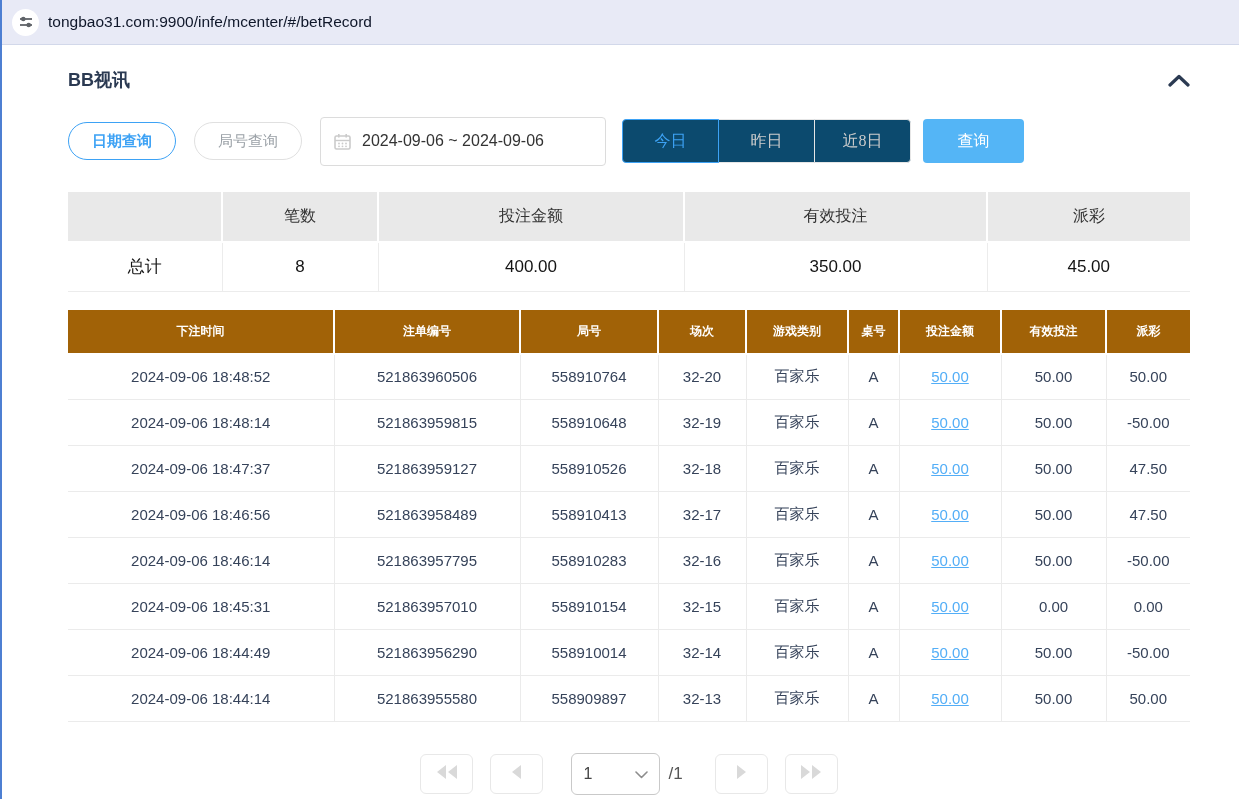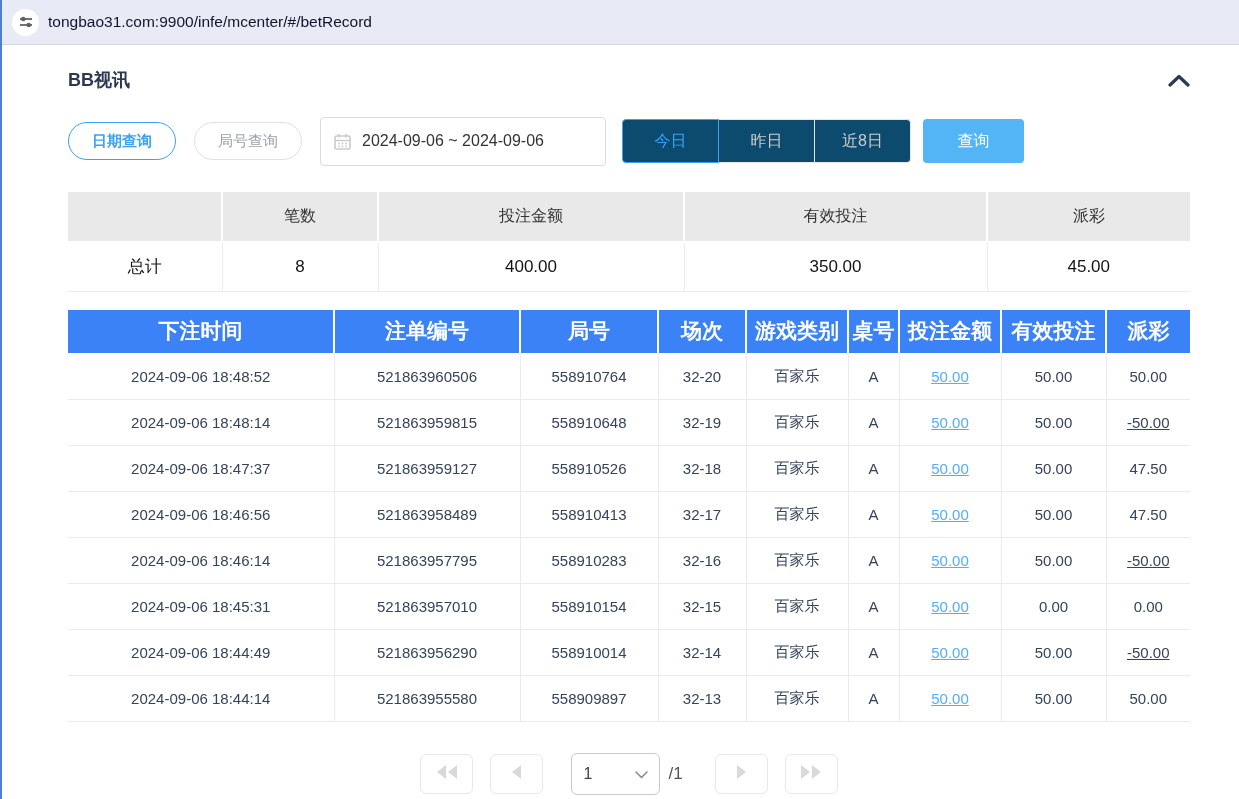--- a/index.html
+++ b/index.html
@@ -32,45 +32,45 @@
   .pill.active { border-color: #3da2f5; color: #3da2f5; font-weight: bold; }
   .date-input { width: 286px; height: 49px; border: 1px solid #dcdcdc; border-radius: 4px;
                 display: flex; align-items: center; padding: 0 13px; margin-right: 16px;
                 font-size: 16px; color: #333; cursor: pointer; background: #fff; }
   .date-input .cal { margin-right: 11px; display: flex; }
   .quick-group { display: flex; height: 44px; margin-right: 12px; }
   .qbtn { width: 97px; height: 44px; background: #0c4a6e; border: 1px solid #e6e6e6; color: #ccc;
           font-size: 16px; cursor: pointer; font-family: inherit; position: relative; }
   .qbtn + .qbtn { margin-left: -1px; text-align: center; }
   .qbtn:first-child { border-radius: 4px 0 0 4px; }
-  .qbtn:last-child { border-radius: 0 4px 4px 0; }
+  .qbtn:last-child { border-radius: 0 4px 4px 0; font-family: Liberation Serif, serif; }
   .qbtn.active { border: 1px solid #3da2f5; color: #3da2f5; z-index: 2; border-radius: 4px 0 0 4px; }
   .search-btn { width: 101px; height: 44px; background: #54b5f6; border: none; border-radius: 4px;
                 color: #fff; font-size: 16px; cursor: pointer; font-family: inherit; }
 
   
   table { border-collapse: collapse; table-layout: fixed; }
   .summary { margin-top: 28px; width: 1122px; }
   .summary th { background: #e9e9e9; height: 50px; font-size: 16px; font-weight: normal; color: #333;
                 border-right: 2px solid #fff; border-bottom: 2px solid #fff; text-align: center; }
   .summary th:last-child { border-right: none; }
   .summary td { height: 49px; text-align: center; font-size: 17px; color: #141414;
                 border-right: 1px solid #ececec; border-bottom: 1px solid #ececec; background: #fff; }
   .summary td:last-child { border-right: none; }
 
   
   .bets { margin-top: 18px; width: 1122px; }
-  .bets th { background: #3b82f6; color: #fff; height: 44px; font-size: 21px; font-weight: bold;
+  .bets th { background: #a16207; color: #fff; height: 44px; font-size: 12px; font-weight: bold;
              border-right: 2px solid #fff; border-bottom: 2px solid #fff; text-align: center; }
   .bets th:last-child { border-right: none; }
   .bets td { height: 46px; text-align: center; font-size: 15px; color: #36435a;
              border-right: 1px solid #ebebeb; border-bottom: 1px solid #ebebeb; background: #fff; }
   .bets td:last-child { border-right: none; }
   .link { color: #53aef7; text-decoration: underline; cursor: pointer; }
-  .neg { color: #fb5a5a; text-decoration: underline; }
+  .neg { color: #fb5a5a; }
 
   
   .pagination { margin-top: 31px; display: flex; justify-content: center; align-items: center; }
   .pg-btn { width: 53px; height: 40px; background: #fff; border: 1px solid #e8e8e8; border-radius: 6px;
             display: flex; align-items: center; justify-content: center; cursor: pointer; }
   .pg-prev { margin-left: 17px; }
   .pg-select { margin-left: 28px; width: 89px; height: 42px; border: 1px solid #c9c9c9; border-radius: 6px;
                background: #fff; display: flex; align-items: center; justify-content: space-between;
                padding: 0 11px; font-size: 16px; color: #444; cursor: pointer; }
   .pg-total { margin-left: 8px; font-size: 17px; color: #555; }

